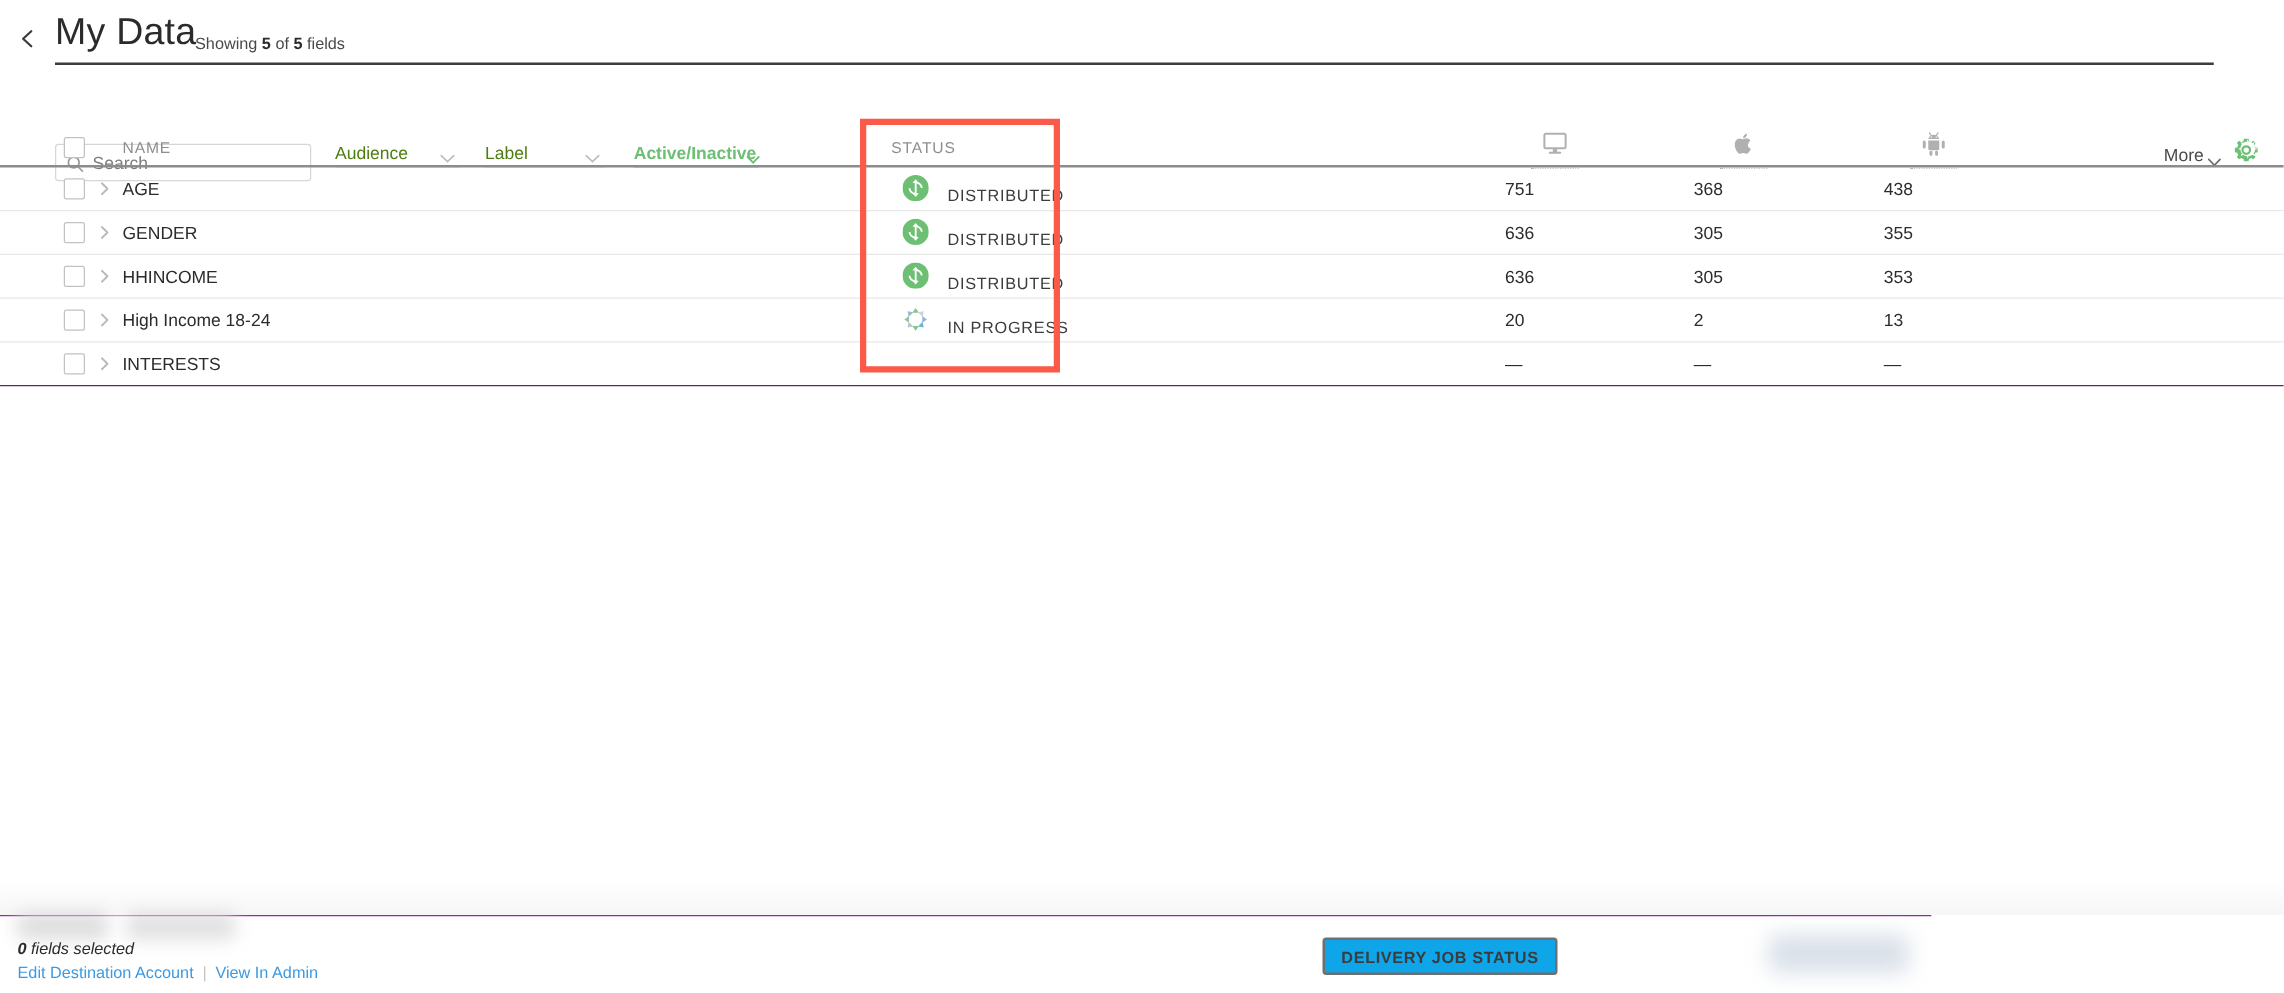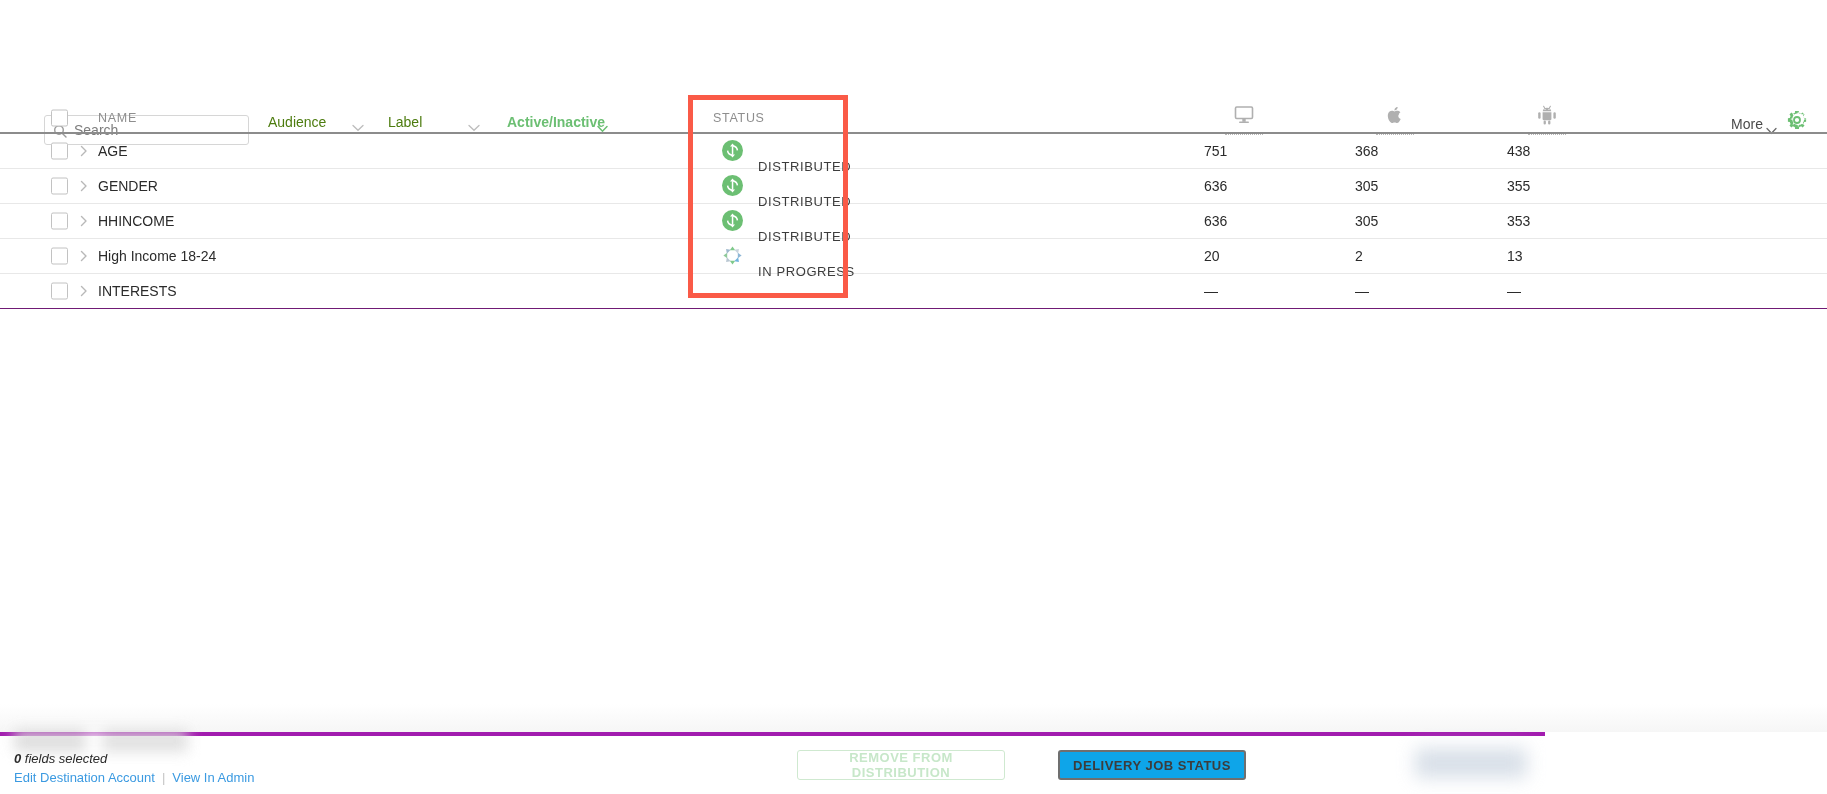--- a/index.html
+++ b/index.html
@@ -117,21 +117,21 @@
   }
 
   .status-cell {
     position:absolute; left:722px; top:50%; transform:translateY(-50%);
     height:22px;
   }
   .status-cell .st-icon {
     position:absolute; left:0; top:0; width:21px; height:21px;
   }
   .status-cell .st-text {
-    position:absolute; left:36px; top:18px;
+    position:absolute; left:36px; top:8px;
     font-size:13px; color:#3c3c3c; letter-spacing:.6px;
     line-height:18px; white-space:nowrap;
   }
   .row.head .status-head {
     position:absolute; left:713px; top:50%; transform:translateY(-50%);
     font-size:12.5px; color:#8e8e8e; letter-spacing:.7px;
   }
 
   .num-cell {
     position:absolute; top:50%; transform:translateY(-50%);
@@ -158,21 +158,21 @@
 
   
   .highlight-box {
     position:absolute; left:688px; top:95px; width:160px; height:203px;
     border:5px solid #fa5a47; pointer-events:none; z-index:5;
   }
 
   
   .footer {
     position:absolute; left:0; bottom:0; width:1545px; height:62px;
-    background:#fff; border-top:4px solid #a21caf;
+    background:#fff; border-top:1px solid #a21caf;
   }
   .footer-shade {
     position:absolute; left:0; bottom:62px; width:1827px; height:28px;
     background:linear-gradient(to bottom,#ffffff 0%, #f6f6f6 100%);
   }
   .blur-block {
     position:absolute; left:14px; bottom:42px; width:174px; height:22px;
     background:linear-gradient(90deg,#d9d9d9 0 72px,#fff 72px 88px,#dcdcdc 88px 174px);
     filter: blur(7px); opacity:.85;
   }
@@ -209,20 +209,30 @@
   #btn-status {
     left:1058px; width:188px;
     background:#0ea5e9; color:#3c3c3c; border:2px solid #6f6f6f;
   }
 </style>
 </head>
 <body>
 
 <div class="app">
 
+  <div class="page-header">
+    <div class="back-chevron">
+      <svg width="18" height="18" viewBox="0 0 18 18">
+        <path d="M12 3 L5.5 9 L12 15" fill="none" stroke="#3c3c3c" stroke-width="1.8" stroke-linecap="round" stroke-linejoin="round"></path>
+      </svg>
+    </div>
+    <div class="page-title">My Data</div>
+    <div class="showing"><span>Showing </span><b>5</b><span> of </span><b>5</b><span> fields</span></div>
+    <div class="header-rule"></div>
+  </div>
 
   <div class="filter-bar">
 
     <div class="search-box">
       <span class="search-icon">
         <svg width="14" height="14" viewBox="0 0 14 14">
           <circle cx="6" cy="6" r="4.3" fill="none" stroke="#9a9a9a" stroke-width="1.4"></circle>
           <line x1="9.2" y1="9.2" x2="13" y2="13" stroke="#9a9a9a" stroke-width="1.4" stroke-linecap="round"></line>
         </svg>
       </span>
@@ -454,16 +464,15 @@
   <div class="footer">
     <div class="blur-block"></div>
     <div class="blur-block-right"></div>
 
     <div class="fields-selected"><b>0</b><span> fields selected</span></div>
 
     <div class="footer-links">
       <a>Edit Destination Account</a><span class="sep">|</span><a>View In Admin</a>
     </div>
 
-    <div class="btn" id="btn-remove">REMOVE FROM DISTRIBUTION</div>
     <div class="btn" id="btn-status">DELIVERY JOB STATUS</div>
   </div>
 </div>
 
 </body></html>

